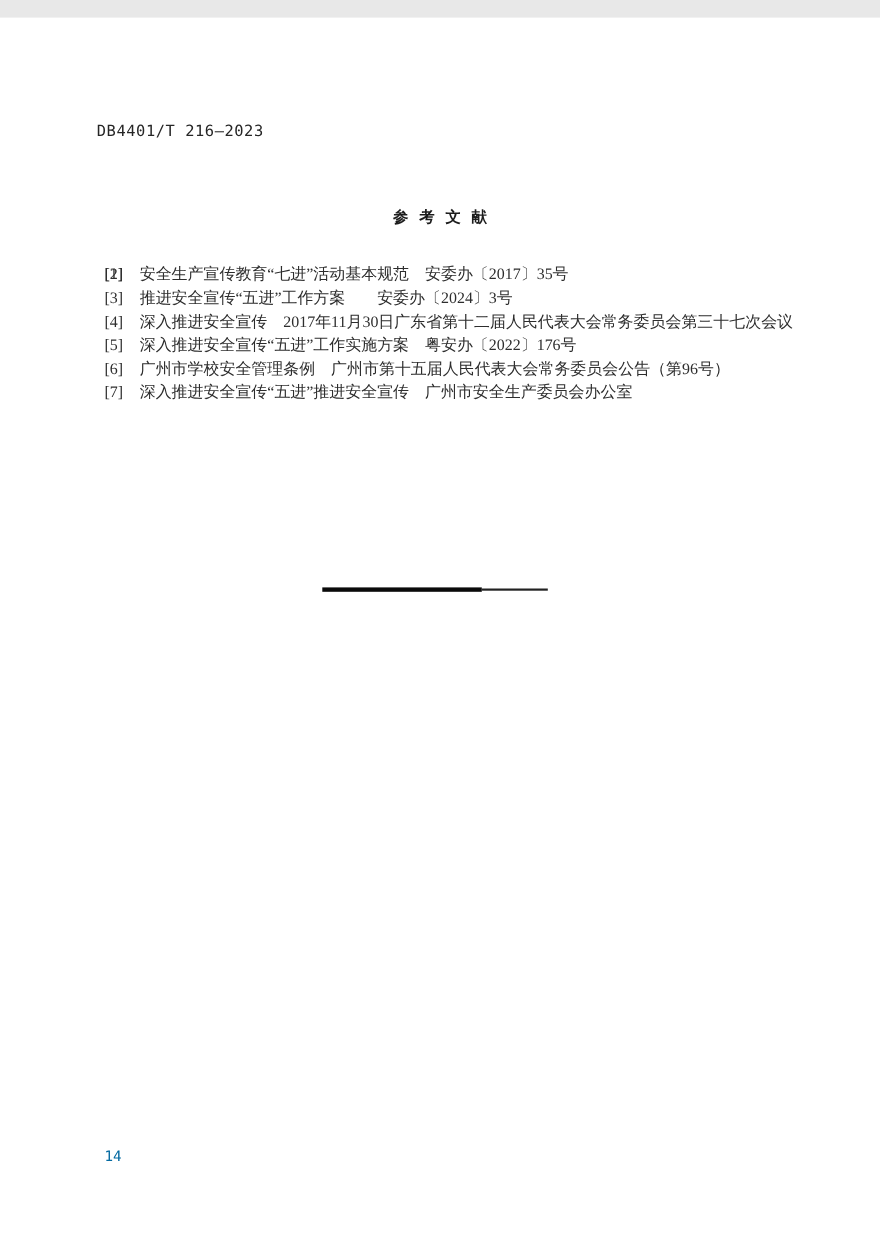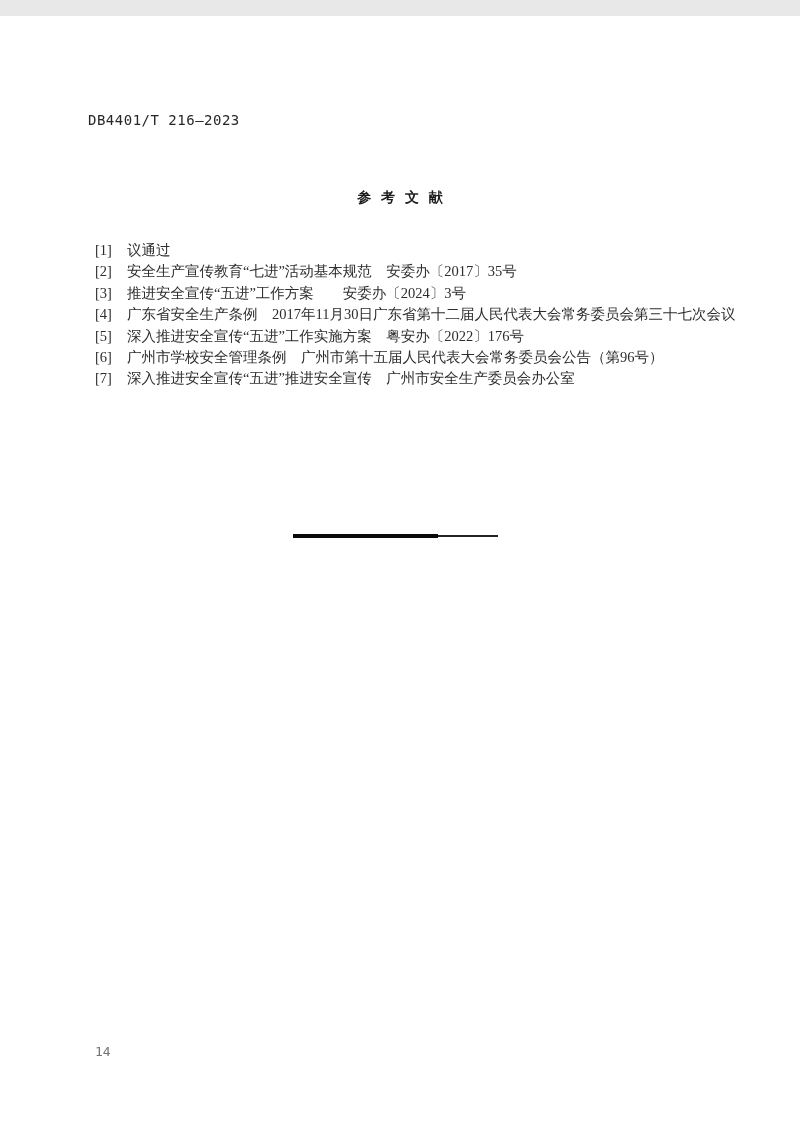--- a/index.html
+++ b/index.html
@@ -75,52 +75,51 @@
     width: 60px;
     height: 2px;
     background: #222222;
   }
   .page-num {
     position: absolute;
     left: 95px;
     top: 1028px;
     font-size: 13px;
     font-family: "DejaVu Sans Mono", "Liberation Sans", sans-serif;
-    color: #737373;
+    color: #0369a1;
   }
 </style>
 </head>
 <body>
 
 <div class="page">
 
   <div class="std-num">DB4401/T 216—2023</div>
 
   <div class="title">参考文献</div>
 
   <div class="refs">
 
     <div class="ref">
       <span class="ref-num">[1]</span>
-      <div class="ref-line">议通过</div>
     </div>
 
     <div class="ref">
       <span class="ref-num">[2]</span>
       <div class="ref-line">安全生产宣传教育“七进”活动基本规范　安委办〔2017〕35号</div>
     </div>
 
     <div class="ref">
       <span class="ref-num">[3]</span>
       <div class="ref-line">推进安全宣传“五进”工作方案　　安委办〔2024〕3号</div>
     </div>
 
     <div class="ref">
       <span class="ref-num">[4]</span>
-      <div class="ref-line">广东省安全生产条例　2017年11月30日广东省第十二届人民代表大会常务委员会第三十七次会议</div>
+      <div class="ref-line">深入推进安全宣传　2017年11月30日广东省第十二届人民代表大会常务委员会第三十七次会议</div>
     </div>
 
     <div class="ref">
       <span class="ref-num">[5]</span>
       <div class="ref-line">深入推进安全宣传“五进”工作实施方案　粤安办〔2022〕176号</div>
     </div>
 
     <div class="ref">
       <span class="ref-num">[6]</span>
       <div class="ref-line">广州市学校安全管理条例　广州市第十五届人民代表大会常务委员会公告（第96号）</div>

